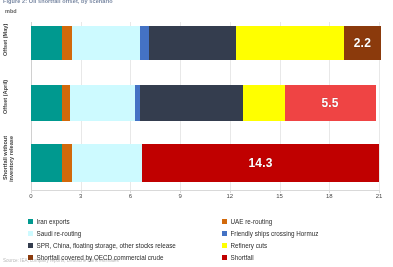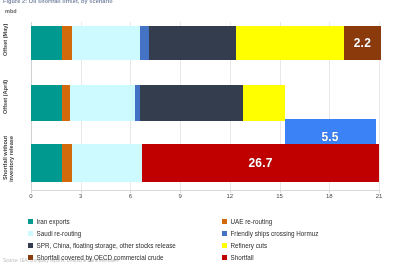--- a/index.html
+++ b/index.html
@@ -185,24 +185,24 @@
       <span class="seg-label">2.2</span>
     </div>
   </div>
 <div class="bar-row" style="top: 85px; left: 31px; height: 36px;">
     <div class="seg" style="width: 31.4857px; background: rgb(0, 153, 143);"></div>
     <div class="seg" style="width: 7.45714px; background: rgb(210, 105, 11);"></div>
     <div class="seg" style="width: 64.6286px; background: rgb(205, 250, 255);"></div>
     <div class="seg" style="width: 5.8px; background: rgb(68, 114, 196);"></div>
     <div class="seg" style="width: 102.743px; background: rgb(52, 61, 78);"></div>
     <div class="seg" style="width: 41.4286px; background: rgb(255, 255, 0);"></div>
-    <div class="seg" style="width: 91.1429px; background: #3b82f6; margin-top: 34px;">
+    <div class="seg" style="width: 91.1429px; background: #ef4444;">
       <span class="seg-label">5.5</span>
     </div>
   </div>
 <div class="bar-row" style="top: 144px; left: 31px; height: 38px;">
     <div class="seg" style="width: 31.4857px; background: rgb(0, 153, 143);"></div>
     <div class="seg" style="width: 9.94286px; background: rgb(210, 105, 11);"></div>
     <div class="seg" style="width: 69.6px; background: rgb(205, 250, 255);"></div>
     <div class="seg" style="width: 236.971px; background: rgb(192, 0, 0);">
-      <span class="seg-label">26.7</span>
+      <span class="seg-label">14.3</span>
     </div>
   </div>
 
 </body></html>

